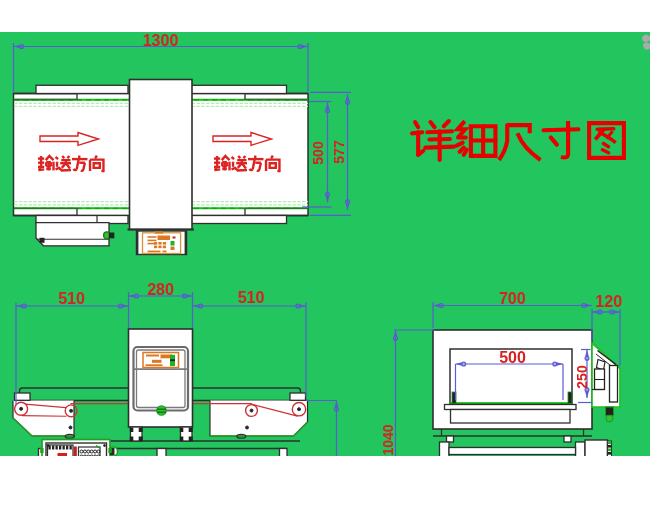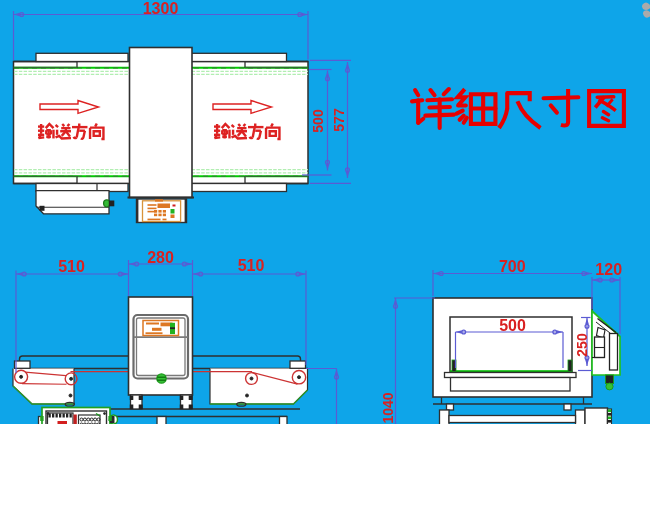--- a/index.html
+++ b/index.html
@@ -1,15 +1,15 @@
 <!DOCTYPE html>
 <html><head><meta charset="utf-8">
 <style>
 html,body{margin:0;padding:0;background:#ffffff;}
-#c{position:relative;width:650px;height:424px;background:#0ea5e9;overflow:hidden;}
+#c{position:relative;width:650px;height:424px;background:#22c55e;overflow:hidden;margin-top:32px;}
 </style></head>
 <body>
 <div id="c">
 <svg width="650" height="530" viewBox="0 0 650 530">
 <rect x="13.5" y="61.5" width="294.5" height="122.0" fill="#ffffff" stroke="#2f2f2f" stroke-width="1.5"></rect>
 <line x1="14" y1="67.8" x2="308" y2="67.8" stroke="#00cc00" stroke-width="2.0" stroke-linecap="butt"></line>
 <line x1="14" y1="67.8" x2="308" y2="67.8" stroke="#2e8b2e" stroke-width="1.2" stroke-dasharray="5,4" stroke-linecap="butt"></line>
 <line x1="14" y1="71.3" x2="308" y2="71.3" stroke="#b2eeb2" stroke-width="1.3" stroke-dasharray="3.5,1.3" stroke-linecap="butt"></line>
 <line x1="14" y1="74.4" x2="308" y2="74.4" stroke="#b2eeb2" stroke-width="1.3" stroke-dasharray="3.5,1.3" stroke-linecap="butt"></line>
 <line x1="14" y1="169.6" x2="308" y2="169.6" stroke="#b2eeb2" stroke-width="1.3" stroke-dasharray="3.5,1.3" stroke-linecap="butt"></line>

